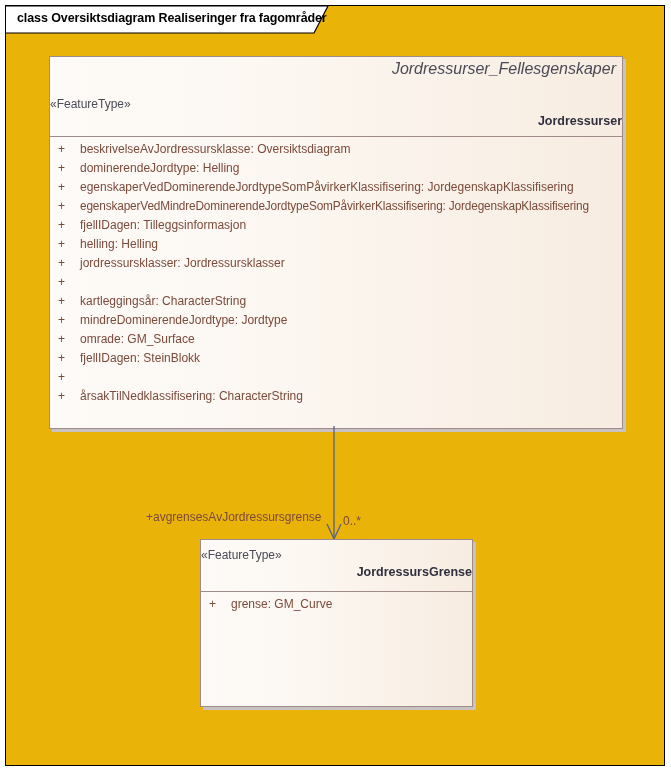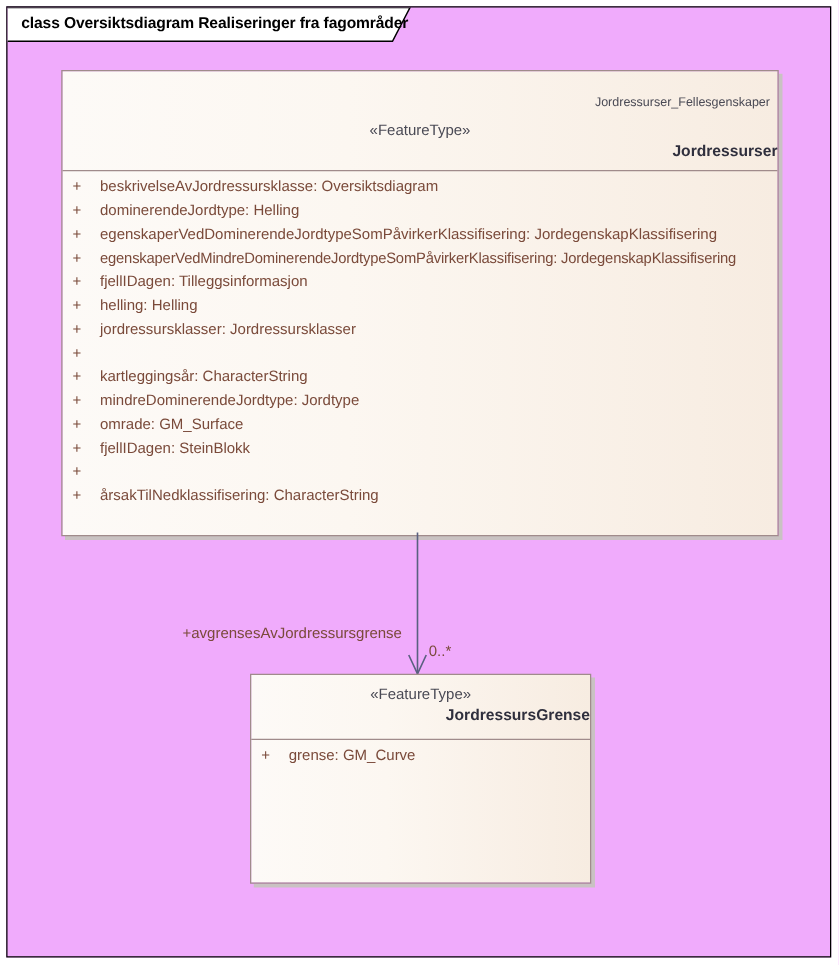--- a/index.html
+++ b/index.html
@@ -9,21 +9,21 @@
     background: #ffffff;
     font-family: "Liberation Sans", sans-serif;
     overflow: hidden;
   }
 
   #diagram-frame {
     position: absolute;
     left: 5px; top: 5px;
     width: 660px; height: 761px;
     border: 1px solid #000000;
-    background: #f0abfc;
+    background: #eab308;
   }
 
   
   #title-tab {
     position: absolute;
     left: 0px; top: 0px;
     width: 336px; height: 28px;
   }
   #title-tab svg { position: absolute; left: 0; top: 0; }
   #title-tab-label {
@@ -44,29 +44,30 @@
     box-shadow: 3px 3px 0 0 #c9c2c2;
   }
   .uml-compartment-sep {
     position: absolute;
     left: 0; right: 0;
     height: 0;
     border-top: 1px solid #a08b8b;
   }
   .uml-pkgname {
     position: absolute;
-    right: 6px; top: 20px;
-    font-size: 10px;
+    right: 6px; top: 3px;
+    font-size: 16px;
+    font-style: italic;
     color: #4a4a55;
     white-space: nowrap;
   }
   .uml-stereotype {
     position: absolute;
     left: 0; right: 0;
-    text-align: center;
+    text-align: left;
     font-size: 12px;
     color: #4a4a55;
     white-space: nowrap;
   }
   .uml-classname {
     position: absolute;
     left: 0; right: 0;
     text-align: right;
     font-size: 12.5px;
     font-weight: bold;
@@ -183,21 +184,21 @@
       <span class="attr-vis">+</span>
       <span class="attr-text">årsakTilNedklassifisering: CharacterString</span>
     </div>
   </div>
 
   <svg id="connector" width="660" height="761">
     <line x1="328" y1="420" x2="328" y2="533" stroke="#5a6080" stroke-width="1.3"></line>
     <polyline points="321,518 328,533 335,518" fill="none" stroke="#5a6080" stroke-width="1.3"></polyline>
   </svg>
 
-  <div class="conn-label" style="left:140px; top:493px;text-align:right;">+avgrensesAvJordressursgrense</div>
+  <div class="conn-label" style="left:140px; top:504px;text-align:right;">+avgrensesAvJordressursgrense</div>
   <div class="conn-label" style="left:337px; top:508px;">0..*</div>
 
   <div class="uml-class" id="class-jordressursgrense" style="left:194px; top:533px; width:273px; height:168px;">
 
     <div class="uml-stereotype" style="top:8px;">«FeatureType»</div>
 
     <div class="uml-classname" style="top:25px;">JordressursGrense</div>
 
     <div class="uml-compartment-sep" style="top:51px;"></div>
 

